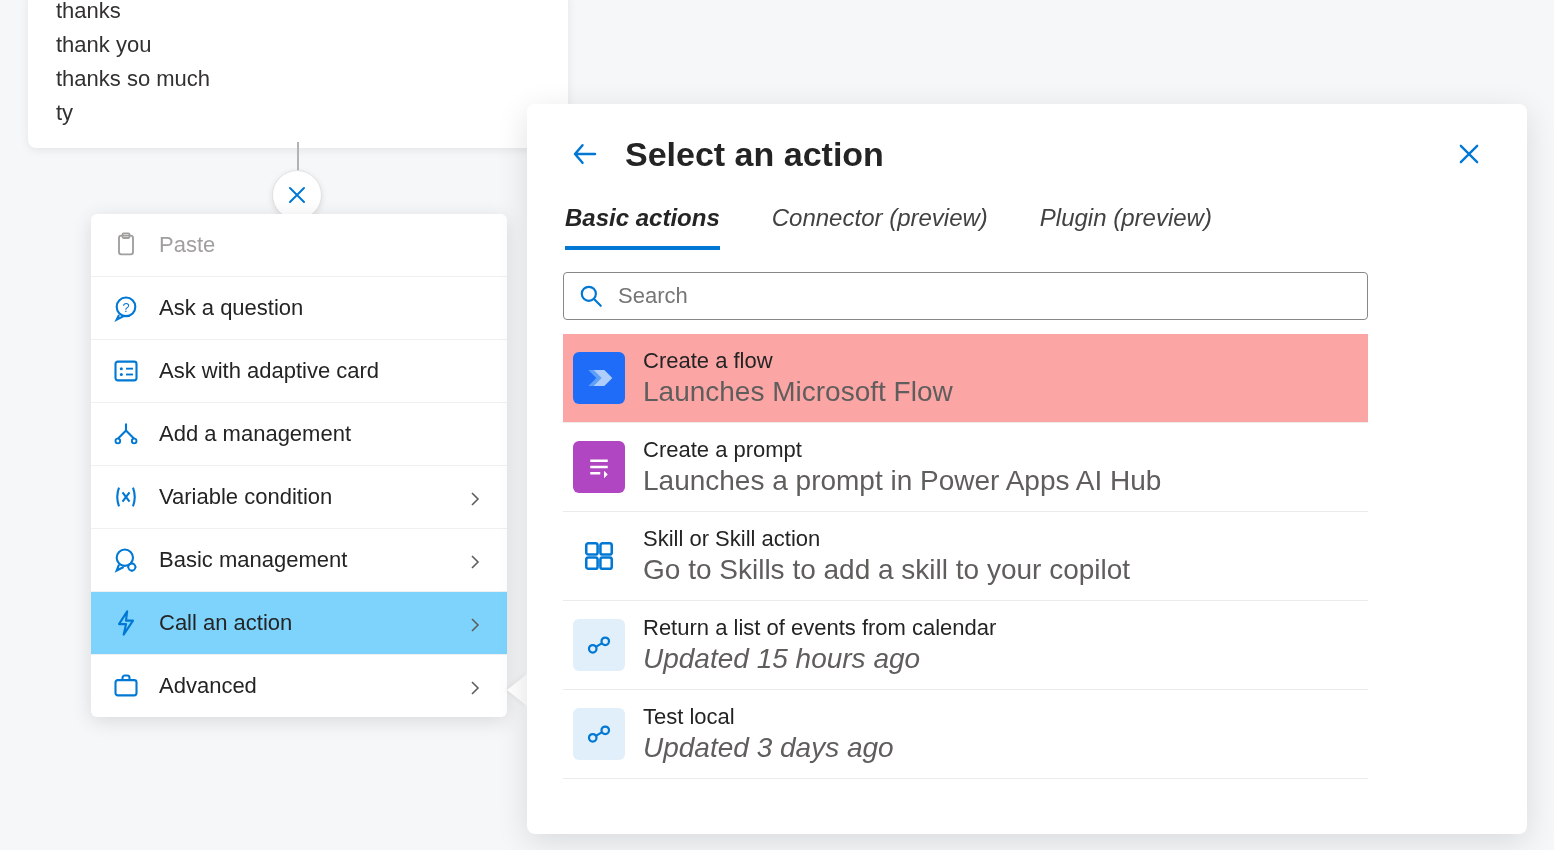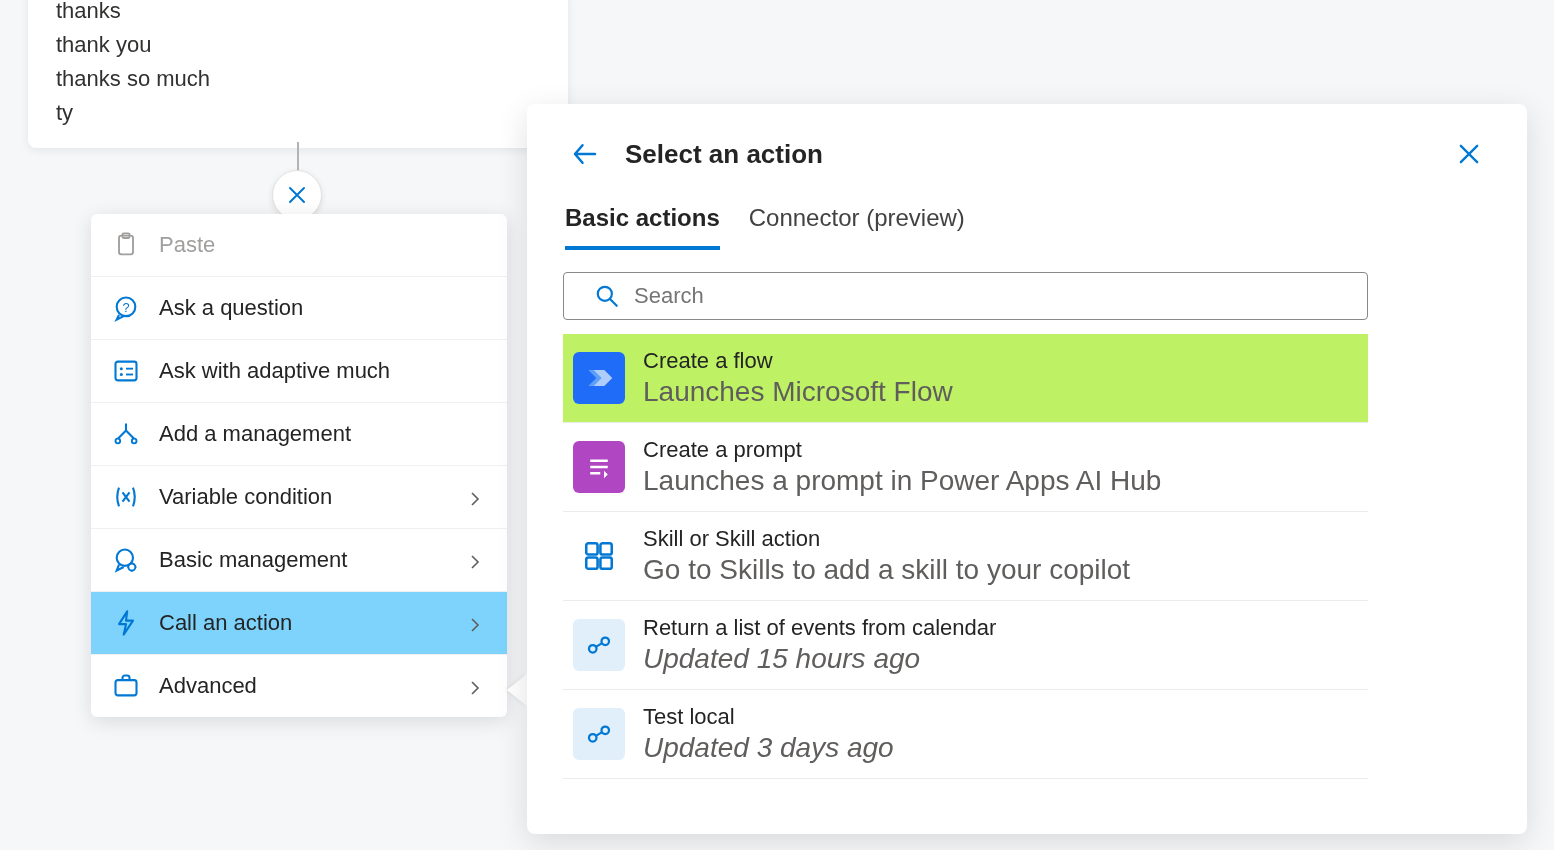--- a/index.html
+++ b/index.html
@@ -127,58 +127,59 @@
   .panel-back {
     width: 44px;
     height: 44px;
     display: flex;
     align-items: center;
     justify-content: center;
     cursor: pointer;
     margin-right: 18px;
   }
   .panel-title {
-    font-size: 26px;
+    font-size: 34px;
     font-weight: 600;
     flex: 1;
   }
   .panel-close {
     width: 44px;
     height: 44px;
     display: flex;
     align-items: center;
     justify-content: center;
     cursor: pointer;
   }
 
   .tabs {
     display: flex;
-    gap: 29px;
+    gap: 52px;
     margin-bottom: 22px;
     padding-left: 2px;
+    font-style: italic;
   }
   .tab {
     font-size: 24px;
     color: #424242;
     padding-bottom: 14px;
     cursor: pointer;
     border-bottom: 4px solid transparent;
   }
   .tab.active {
     font-weight: 600;
     color: #242424;
     border-bottom-color: #0078d4;
   }
 
   .search-box {
     border: 1px solid #8a8886;
     border-radius: 4px;
     display: flex;
     align-items: center;
-    padding: 10px 30px;
+    padding: 10px 14px;
     margin-bottom: 14px;
     width: 805px;
   }
   .search-box svg { width: 26px; height: 26px; margin-right: 14px; flex-shrink: 0; }
   .search-box input {
     border: none;
     outline: none;
     font-size: 22px;
     color: #605e5c;
     flex: 1;
@@ -190,21 +191,21 @@
     overflow-y: auto;
     position: relative;
   }
   .action-item {
     display: flex;
     align-items: center;
     padding: 14px 10px;
     border-bottom: 1px solid #edebe9;
     cursor: pointer;
   }
-  .action-item.hovered { background: #bef264; }
+  .action-item.hovered { background: #fca5a5; }
   .action-icon {
     width: 52px;
     height: 52px;
     border-radius: 6px;
     margin-right: 18px;
     flex-shrink: 0;
     display: flex;
     align-items: center;
     justify-content: center;
   }
@@ -261,21 +262,21 @@
   <div class="menu-item">
     <span class="menu-icon">
       <svg viewBox="0 0 24 24">
           <rect x="3" y="4" width="18" height="16" rx="2" stroke="#0078d4" stroke-width="1.8" fill="none"></rect>
           <circle cx="8" cy="10" r="1.3" fill="#0078d4"></circle>
           <line x1="12" y1="10" x2="18" y2="10" stroke="#0078d4" stroke-width="1.6"></line>
           <circle cx="8" cy="15" r="1.3" fill="#0078d4"></circle>
           <line x1="12" y1="15" x2="18" y2="15" stroke="#0078d4" stroke-width="1.6"></line>
         </svg>
     </span>
-    <span>Ask with adaptive much</span>
+    <span>Ask with adaptive card</span>
   </div>
 
   <div class="menu-item">
     <span class="menu-icon">
       <svg viewBox="0 0 24 24">
           <path d="M12 3 V9 M12 9 L5 16 M12 9 L19 16" stroke="#0078d4" stroke-width="1.8" fill="none"></path>
           <circle cx="5" cy="18" r="2" stroke="#0078d4" stroke-width="1.6" fill="none"></circle>
           <circle cx="19" cy="18" r="2" stroke="#0078d4" stroke-width="1.6" fill="none"></circle>
         </svg>
     </span>
@@ -349,20 +350,21 @@
     <div class="panel-close">
       <svg viewBox="0 0 24 24" width="28" height="28">
           <path d="M5 5 L19 19 M19 5 L5 19" stroke="#0078d4" stroke-width="2" stroke-linecap="round"></path>
         </svg>
     </div>
   </div>
 
   <div class="tabs">
     <div class="tab active">Basic actions</div>
     <div class="tab">Connector (preview)</div>
+    <div class="tab">Plugin (preview)</div>
   </div>
 
   <div class="search-box">
     <svg viewBox="0 0 24 24">
         <circle cx="10" cy="10" r="6.5" stroke="#0078d4" stroke-width="2" fill="none"></circle>
         <line x1="15" y1="15" x2="21" y2="21" stroke="#0078d4" stroke-width="2" stroke-linecap="round"></line>
       </svg>
     <input type="text" placeholder="Search" style="">
   </div>
 

